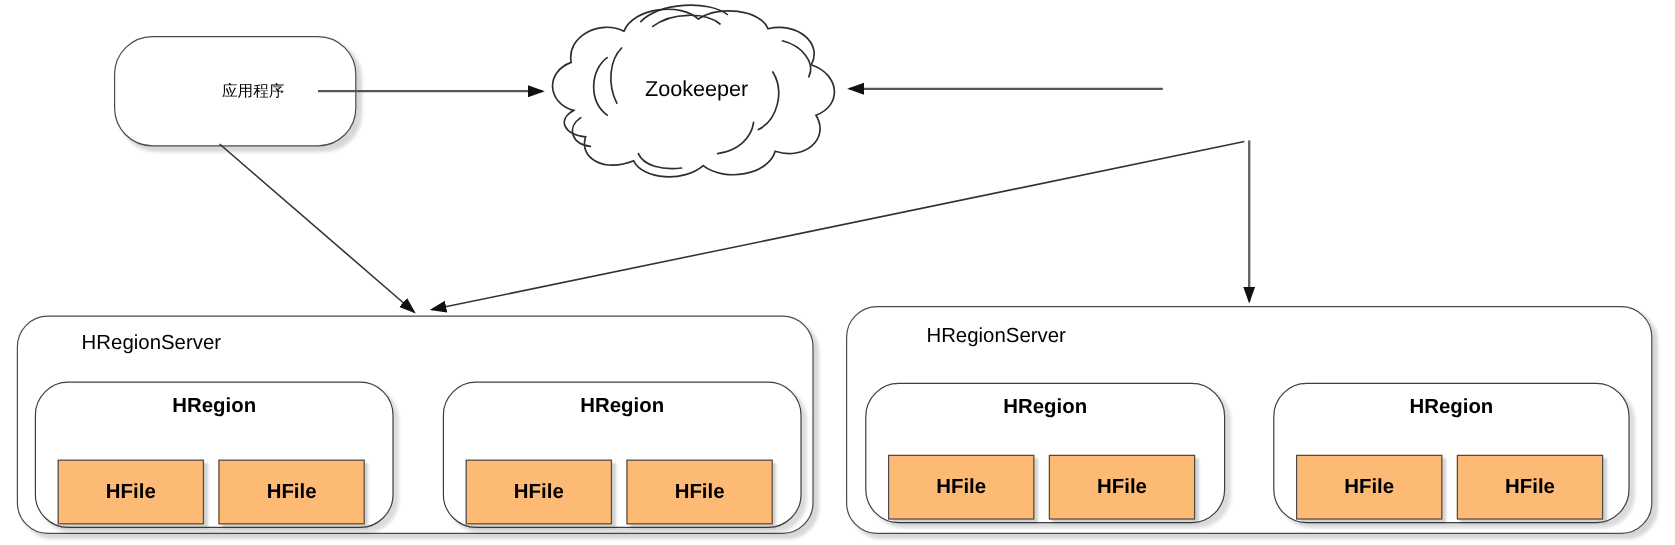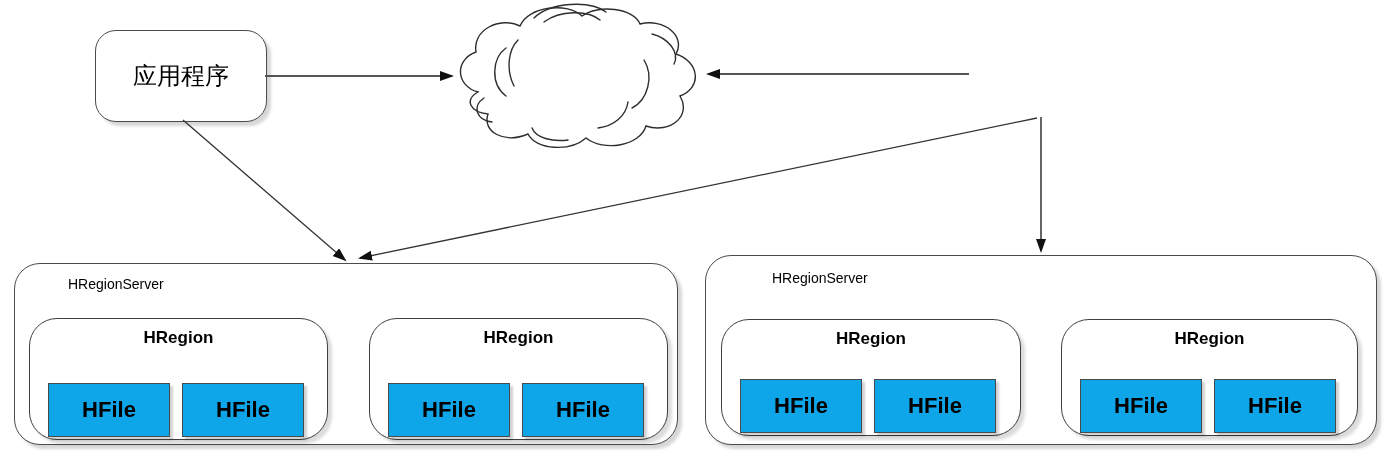--- a/index.html
+++ b/index.html
@@ -8,57 +8,57 @@
 
   
   .node{
     position:absolute;
     background:#fff;
     border:1.6px solid #4b4b4b;
     box-shadow:4px 4px 3px rgba(0,0,0,0.16);
     display:flex;align-items:center;justify-content:center;
     font-size:18px;
   }
-  .app{left:95px;top:30px;width:170px;height:90px;border-radius:21px;font-size:24px;}
+  .app{left:95px;top:30px;width:170px;height:90px;border-radius:32px;font-size:13px;padding-left:30px;}
   .hmaster{left:969px;top:34px;width:142px;height:83px;border-radius:22px;}
 
   
   .cloud{position:absolute;left:448px;top:0px;pointer-events:none;}
   .zk-label{position:absolute;left:448px;top:61px;width:265px;height:26px;
     text-align:center;font-size:18px;line-height:26px;}
 
   
   .server{
     position:absolute;background:#fff;
     border:1.6px solid #4b4b4b;border-radius:26px;
     box-shadow:4px 4px 3px rgba(0,0,0,0.16);
   }
   .s1{left:14px;top:263px;width:662px;height:180px;}
   .s2{left:705px;top:255px;width:670px;height:188px;}
-  .server-label{position:absolute;font-size:14px;}
+  .server-label{position:absolute;font-size:17px;}
   .s1 .server-label{left:53px;top:12px;}
   .s2 .server-label{left:66px;top:14px;}
 
   .region{
     position:absolute;background:#fff;
     border:1.4px solid #3f3f3f;border-radius:28px;
     box-shadow:4px 4px 3px rgba(0,0,0,0.14);
     font-weight:bold;
   }
   .s1 .r1{left:14px;top:54px;width:297px;height:120px;}
   .s1 .r2{left:354px;top:54px;width:297px;height:120px;}
   .s2 .r1{left:15px;top:63px;width:298px;height:115px;}
   .s2 .r2{left:355px;top:63px;width:295px;height:115px;}
   .region-label{position:absolute;top:9px;left:0;width:100%;text-align:center;font-size:17px;}
 
   .hfile{
     position:absolute;bottom:2px;width:120px;height:52px;
-    background:#0ea5e9;border:1.5px solid #4b4b4b;
+    background:#fdba74;border:1.5px solid #4b4b4b;
     box-shadow:3px 3px 2px rgba(0,0,0,0.18);
-    display:flex;align-items:center;justify-content:center;font-size:22px;
+    display:flex;align-items:center;justify-content:center;font-size:17px;
   }
   .hfile.fa{left:18px;}
   .hfile.fb{left:152px;}
 
   .edges{position:absolute;left:0;top:0;pointer-events:none;}
 </style>
 </head>
 <body>
 
 <div class="canvas">
@@ -81,20 +81,21 @@
       <path d="M 204,34 C 220,38 232,52 226,64"></path>
       <path d="M 58,48 C 44,58 42,84 58,96"></path>
       <path d="M 70,40 C 60,50 58,70 66,86"></path>
       <path d="M 96,22 C 112,10 140,10 152,20"></path>
       <path d="M 196,60 C 206,76 200,100 184,108"></path>
       <path d="M 150,128 C 166,126 178,116 180,102"></path>
       <path d="M 120,140 C 104,142 88,138 84,128"></path>
       <path d="M 36,98 C 24,106 28,120 44,122"></path>
     </g>
   </svg>
+  <div class="zk-label">Zookeeper</div>
 
   <div class="node app">
     <span>应用程序</span>
   </div>
 
 
   <div class="server s1">
     <div class="server-label">HRegionServer</div>
     <div class="region r1">
       <div class="region-label">HRegion</div>

